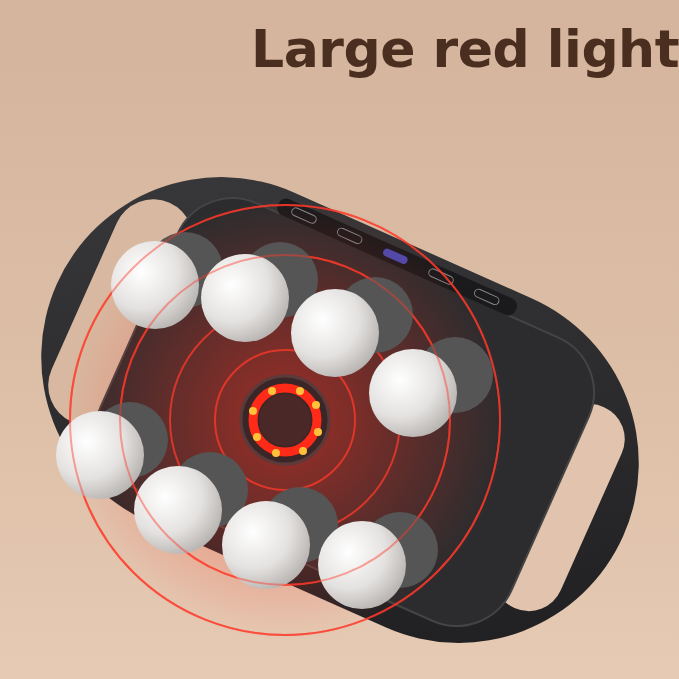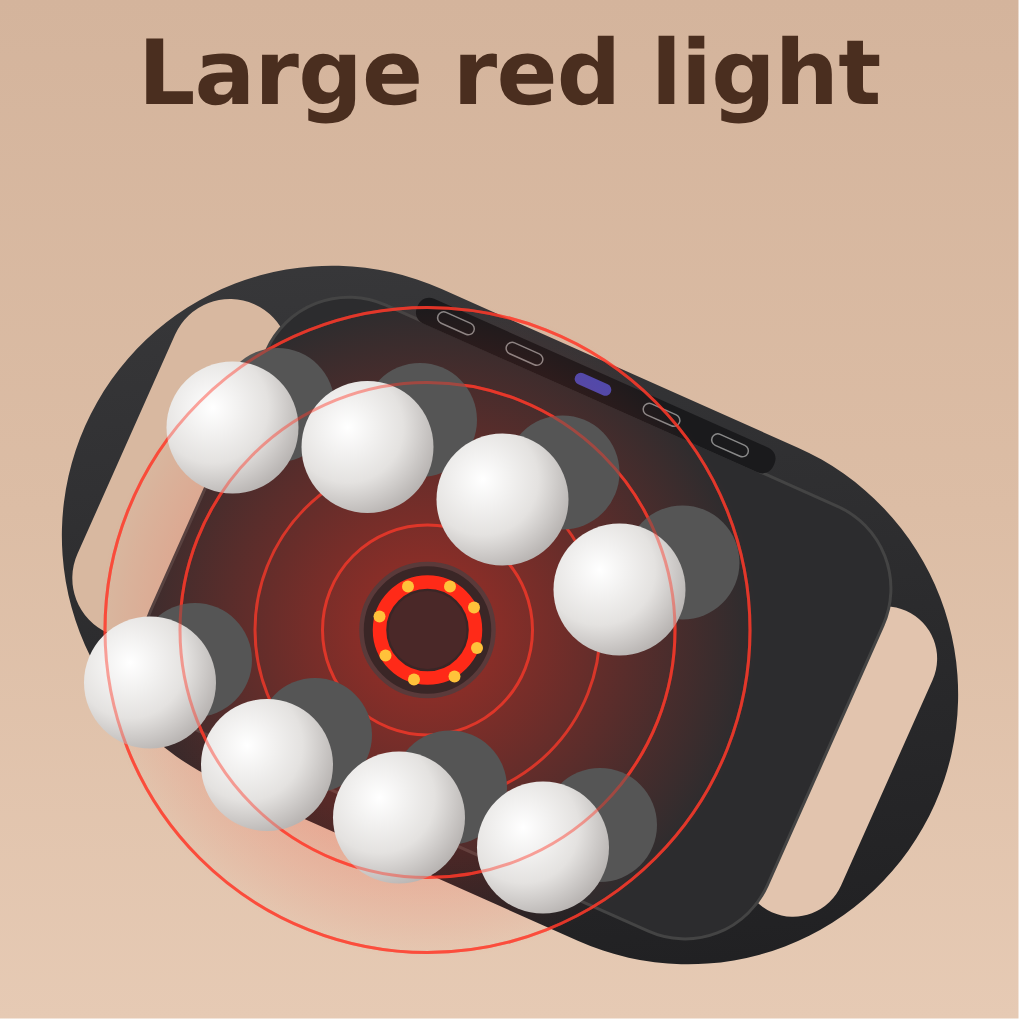--- a/index.html
+++ b/index.html
@@ -1,20 +1,20 @@
 <!DOCTYPE html>
 <html><head>
 <meta charset="utf-8">
 <style>
   html,body{margin:0;padding:0;}
   body{width:679px;height:679px;overflow:hidden;position:relative;
     background:linear-gradient(180deg,#d4b49c 0%,#dcbda5 50%,#e6cab4 100%);
     font-family:"DejaVu Sans","Liberation Sans",sans-serif;}
-  .headline{position:absolute;top:22px;left:0;width:679px;text-align:center;
-    color:#4a2e1f;font-size:60px;font-weight:600;line-height:54px;letter-spacing:-0.5px;}
+  .headline{position:absolute;top:22px;left:0;width:679px;text-align:right;
+    color:#4a2e1f;font-size:52px;font-weight:600;line-height:54px;letter-spacing:-0.5px;}
   .scene{position:absolute;left:0;top:0;width:679px;height:679px;}
 </style>
 </head>
 <body>
 
 <div class="headline">
   <div>Large red light</div>
 </div>
 
 <svg class="scene" viewBox="0 0 679 679" xmlns="http://www.w3.org/2000/svg">

